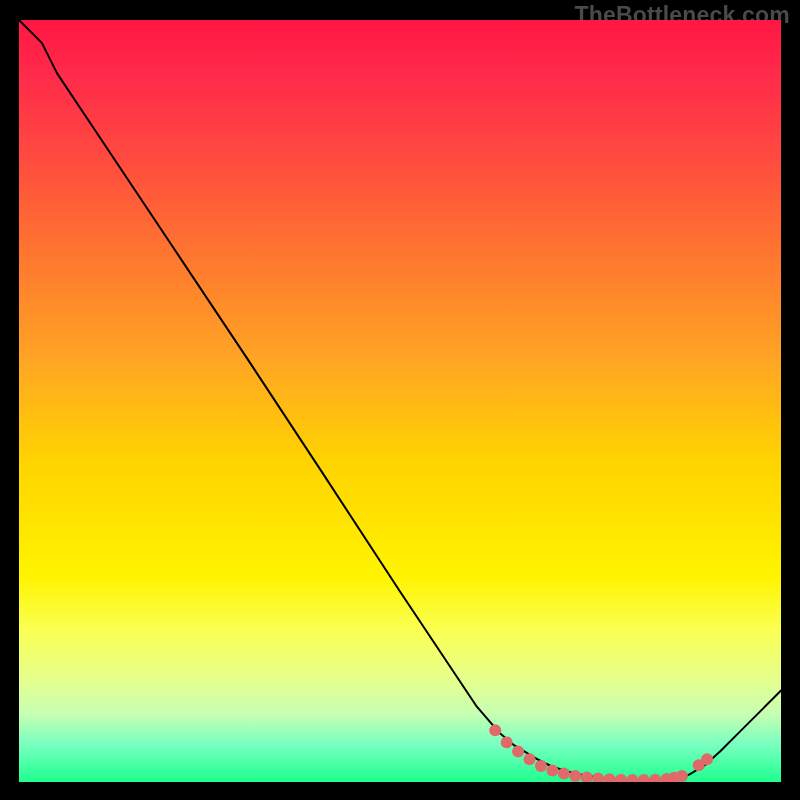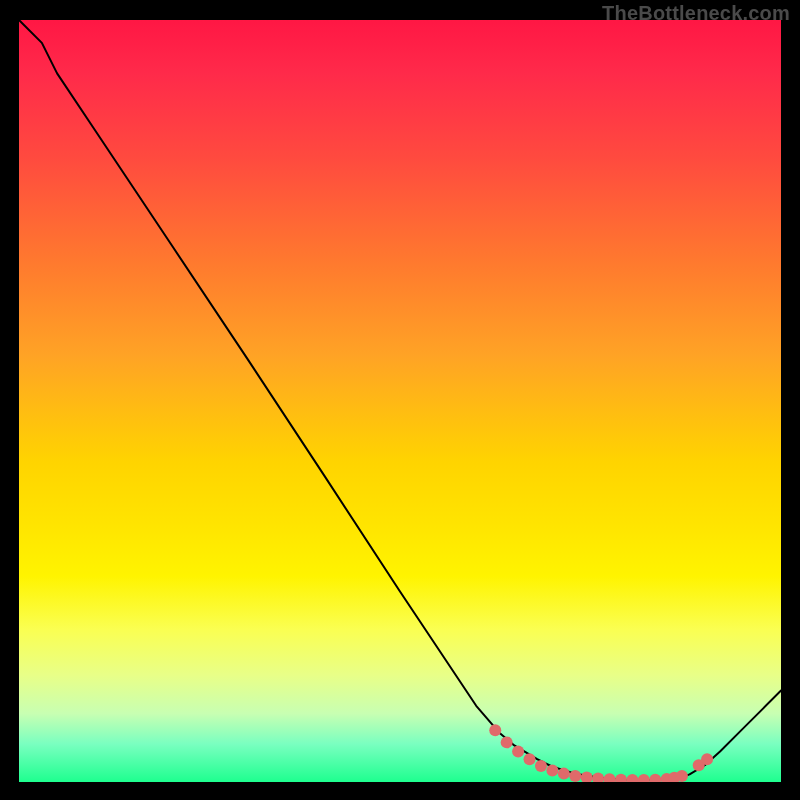--- a/index.html
+++ b/index.html
@@ -56,21 +56,21 @@
     stroke-linecap: round;
   }
   .dot {
     fill: #e06a6a;
     stroke: none;
   }
   .watermark {
     position: absolute;
     top: 2px;
     right: 10px;
-    font-size: 20px;
+    font-size: 23px;
     font-weight: 600;
     color: #4a4a4a;
     letter-spacing: 0.2px;
   }
 </style>
 </head>
 <body>
 
 <div class="stage">
   <div class="watermark">TheBottleneck.com</div>

